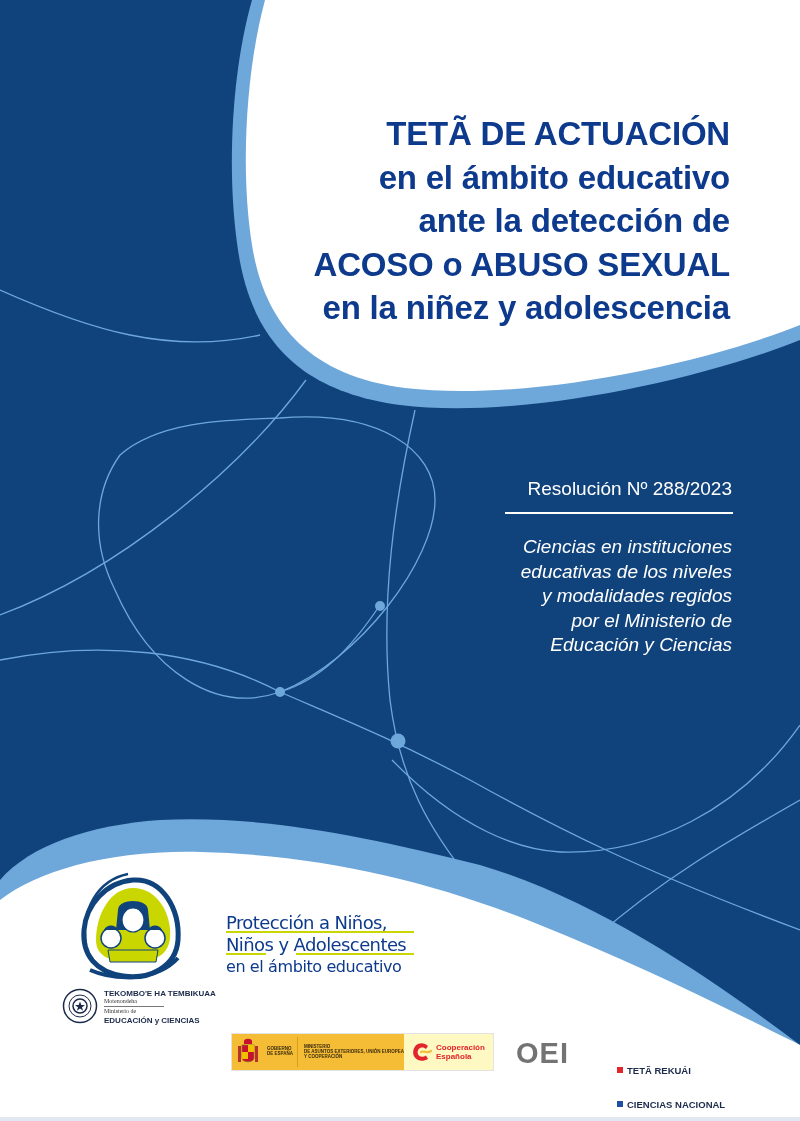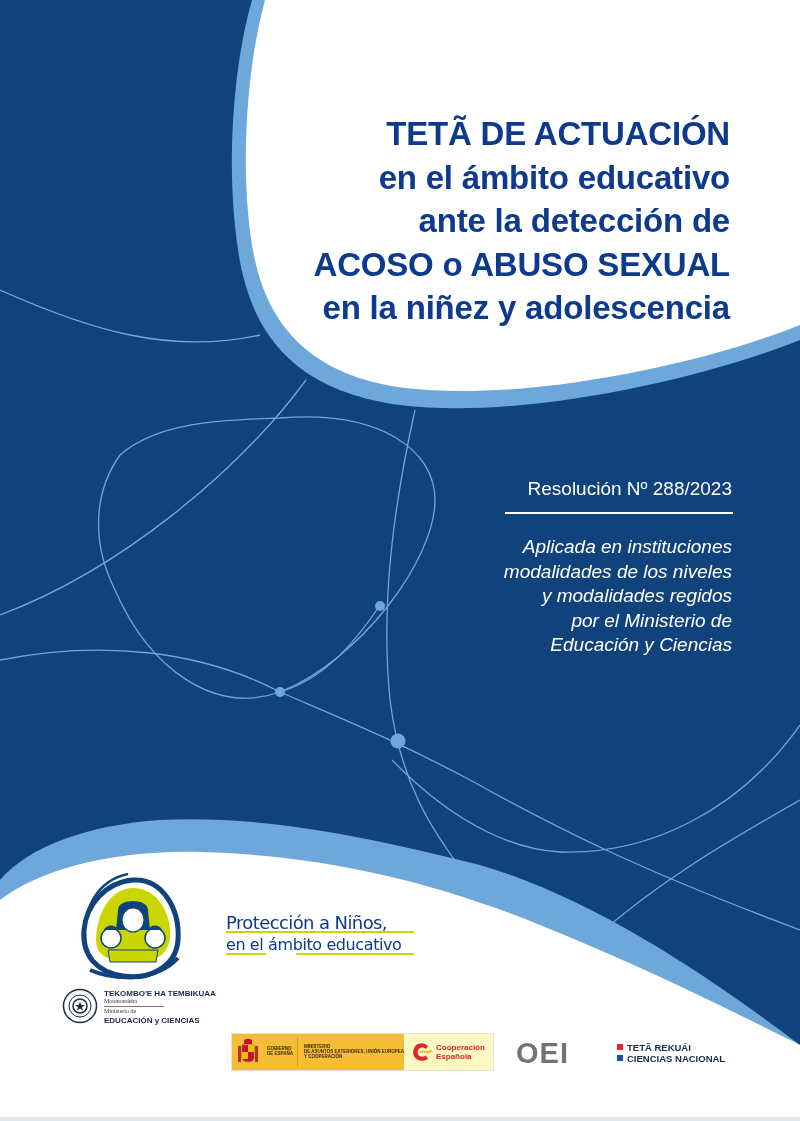--- a/index.html
+++ b/index.html
@@ -26,21 +26,21 @@
   .spain-box { position: absolute; left: 231px; top: 1033px; width: 261px; height: 36px; border: 1px solid #e3e3e3; background: #fef9c3; }
   .spain-yellow { position: absolute; left: 0; top: 0; width: 172px; height: 36px; background: #f4bd35; }
   .spain-shield { position: absolute; left: 5px; top: 4px; width: 22px; height: 28px; }
   .gob-text { position: absolute; left: 35px; top: 12px; font-size: 4.5px; font-weight: bold; color: #3a2a10; line-height: 5px; white-space: pre; }
   .sp-divider { position: absolute; left: 65px; top: 3px; width: 1px; height: 30px; background: #d89b1b; }
   .min-text { position: absolute; left: 72px; top: 10px; font-size: 4.5px; font-weight: bold; color: #3a2a10; line-height: 5px; white-space: pre; }
   .coop-icon { position: absolute; left: 178px; top: 7px; width: 22px; height: 22px; }
   .coop-text { position: absolute; left: 204px; top: 9px; font-size: 8px; font-weight: bold; color: #e2242f; line-height: 9px; white-space: pre; }
   .oei { position: absolute; left: 516px; top: 1037px; font-size: 29px; font-weight: bold; color: #737373; letter-spacing: 1px; }
   .teta { position: absolute; left: 617px; top: 1042px; font-size: 9.5px; font-weight: bold; color: #1b2a4a; line-height: 11px; }
-  .teta div { white-space: nowrap; position: relative; padding-left: 10px; }
+  .teta div { white-space: nowrap; position: relative; padding-left: 10px; margin-top: 23px; }
   .sq { position: absolute; left: 0; top: 2px; width: 6px; height: 6px; }
   .bottom-strip { position: absolute; left: 0; top: 1117px; width: 800px; height: 4px; background: #e2e8f2; }
 </style>
 </head>
 <body>
 
 <svg class="bg-svg" viewBox="0 0 800 1121" xmlns="http://www.w3.org/2000/svg">
 
   <rect x="0" y="0" width="800" height="1121" fill="#10437c"></rect>
 
@@ -73,22 +73,22 @@
   <span class="title-line">en el ámbito educativo</span>
   <span class="title-line">ante la detección de</span>
   <span class="title-line">ACOSO o ABUSO SEXUAL</span>
   <span class="title-line">en la niñez y adolescencia</span>
 </div>
 
 <div class="resolution">Resolución Nº 288/2023</div>
 <div class="res-rule"></div>
 
 <div class="applied">
-  <span>Aplicada en instituciones</span>
-  <span>modalidades de los niveles</span>
+  <span>Ciencias en instituciones</span>
+  <span>educativas de los niveles</span>
   <span>y modalidades regidos</span>
   <span>por el Ministerio de</span>
   <span>Educación y Ciencias</span>
 </div>
 
 <svg class="prog-logo" viewBox="0 0 110 115" xmlns="http://www.w3.org/2000/svg">
   <path d="M55 10 C 85 8, 102 40, 100 70 C 98 98, 70 110, 45 106 C 18 102, 4 85, 6 60 C 8 35, 28 12, 55 10 Z" fill="none" stroke="#10437c" stroke-width="5"></path>
   <path d="M50 4 C 20 10, 2 40, 8 75" fill="none" stroke="#10437c" stroke-width="2.5"></path>
   <path d="M12 100 C 40 112, 80 110, 100 88" fill="none" stroke="#10437c" stroke-width="4"></path>
   <path d="M55 18 C 80 18, 94 45, 92 68 C 90 88, 72 92, 55 92 C 35 92, 18 88, 18 70 C 18 45, 32 18, 55 18 Z" fill="#c9d600"></path>
@@ -96,20 +96,21 @@
   <ellipse cx="55" cy="50" rx="11" ry="12" fill="#ffffff" stroke="#10437c" stroke-width="1.2"></ellipse>
   <circle cx="33" cy="68" r="10" fill="#ffffff" stroke="#10437c" stroke-width="1.5"></circle>
   <circle cx="77" cy="68" r="10" fill="#ffffff" stroke="#10437c" stroke-width="1.5"></circle>
   <path d="M26 60 C 28 54, 38 54, 40 60" fill="#10437c"></path>
   <path d="M70 60 C 72 54, 82 54, 84 60" fill="#10437c"></path>
   <path d="M30 80 L 80 80 L 78 92 L 32 92 Z" fill="#c9d600" stroke="#10437c" stroke-width="1"></path>
 </svg>
 
 <div class="prog-text">
   <span class="prog-l1">Protección a Niños,</span>
+  <span class="prog-l2">Niños y Adolescentes</span>
   <span class="prog-l3">en el ámbito educativo</span>
 </div>
 <div class="ul" style="left:226px; top:931px; width:188px;"></div>
 <div class="ul" style="left:226px; top:953px; width:40px;"></div>
 <div class="ul" style="left:296px; top:953px; width:118px;"></div>
 
 <div class="mec-logo">
   <svg class="mec-seal" viewBox="0 0 36 36" xmlns="http://www.w3.org/2000/svg">
     <circle cx="18" cy="18" r="16.5" fill="#ffffff" stroke="#1b2a4a" stroke-width="1.5"></circle>
     <circle cx="18" cy="18" r="11" fill="none" stroke="#1b2a4a" stroke-width="1"></circle>

